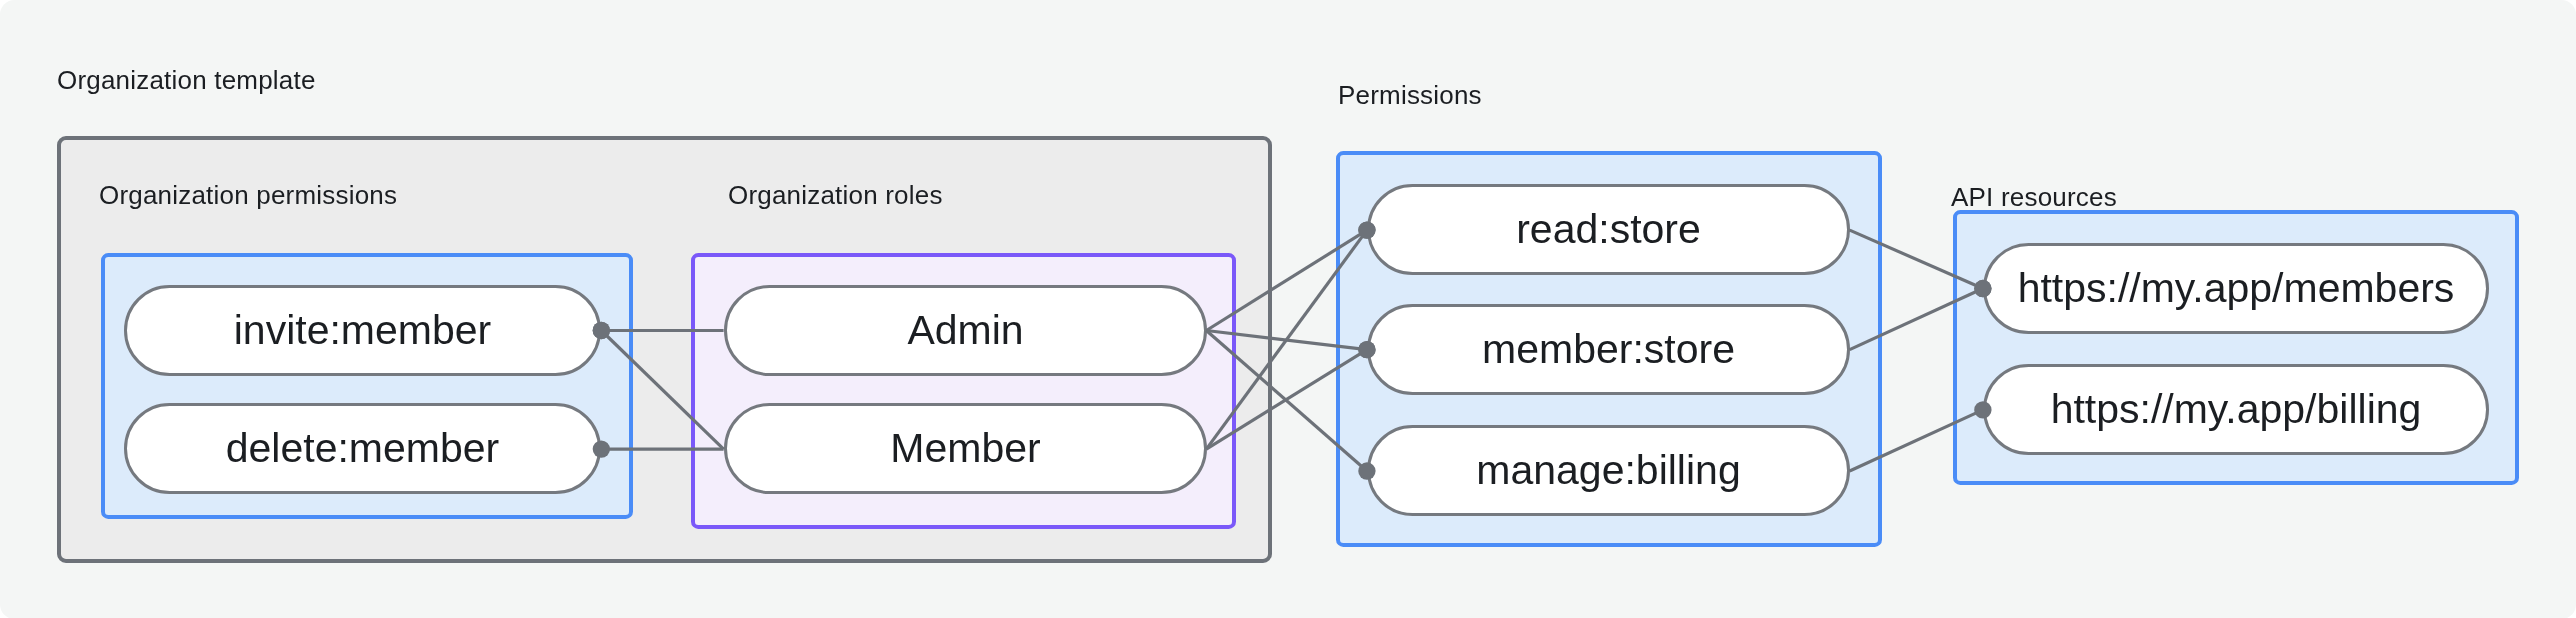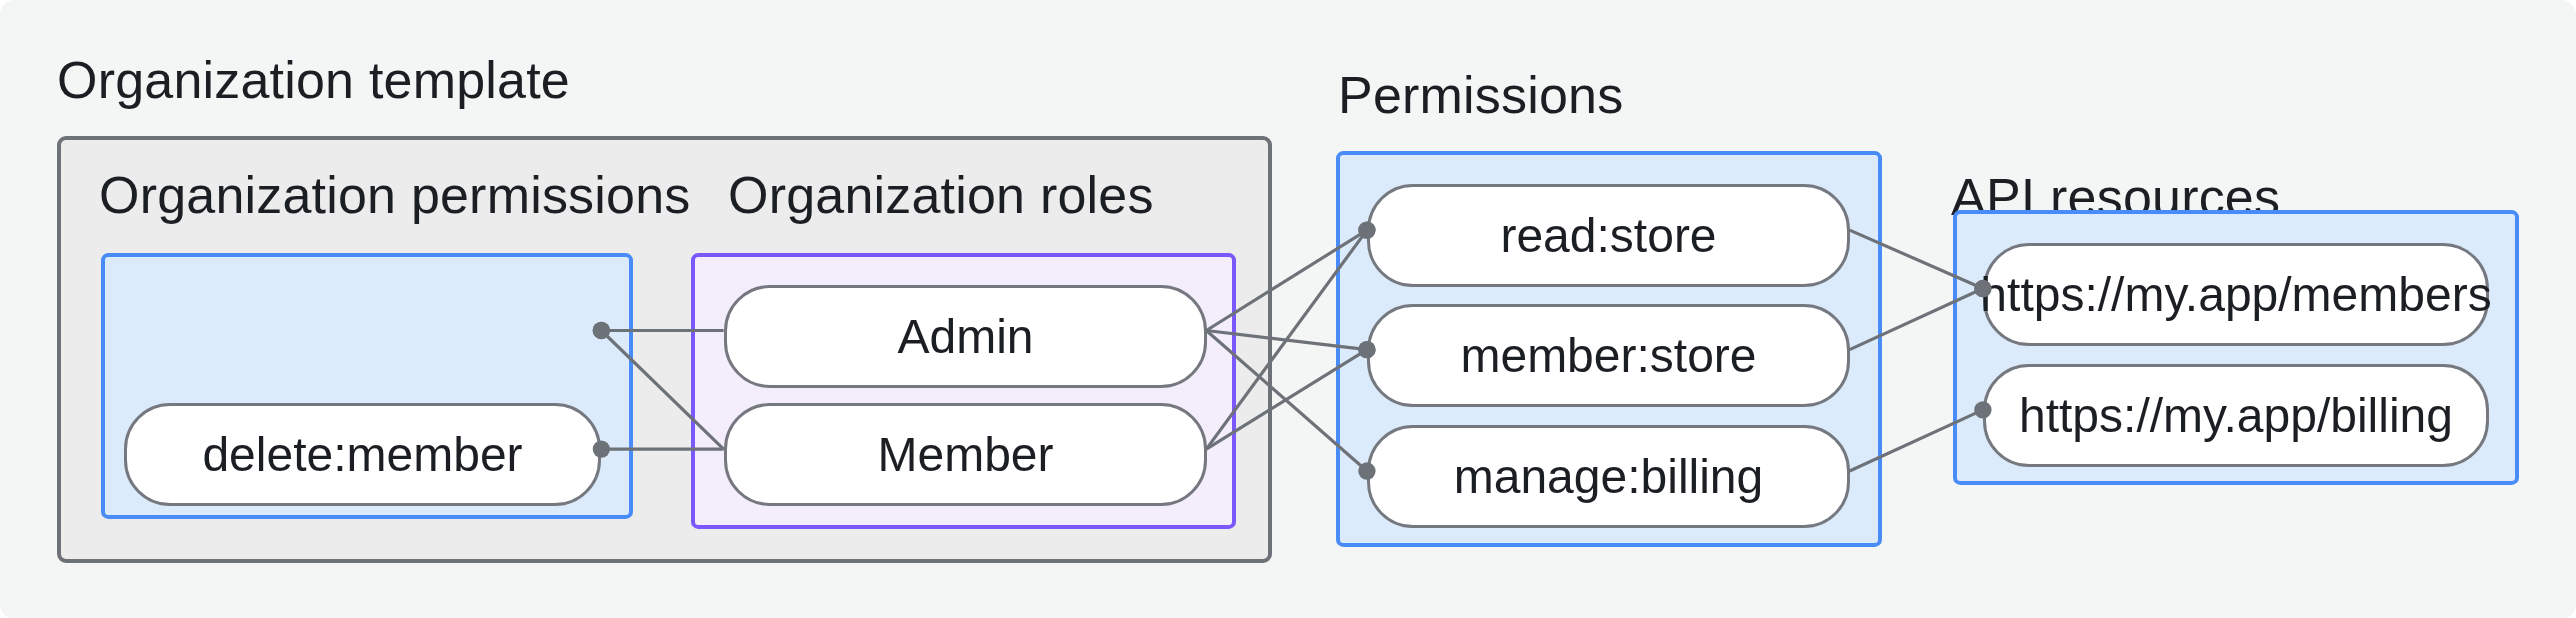--- a/index.html
+++ b/index.html
@@ -9,21 +9,21 @@
     width: 2576px;
     height: 619px;
     background: #f4f6f5;
     border-radius: 14.6px;
     overflow: hidden;
     font-family: "Liberation Sans", sans-serif;
     color: #1b1e22;
   }
   .section-label {
     position: absolute;
-    font-size: 52px;
+    font-size: 26px;
     line-height: 46px;
     letter-spacing: 0.2px;
     color: #1b1e22;
     white-space: nowrap;
   }
   .group-box {
     position: absolute;
     border-radius: 9px;
   }
   .gray-box {
@@ -35,28 +35,28 @@
     border: 4.6px solid #4a8cf7;
     border-radius: 7.3px;
   }
   .purple-box {
     background: #f4eefc;
     border: 4.6px solid #7a58f9;
     border-radius: 7.3px;
   }
   .pill {
     position: absolute;
-    height: 103px;
+    height: 91px;
     background: #ffffff;
     border: 3.2px solid #75797f;
     border-radius: 46px;
     display: flex;
     align-items: center;
     justify-content: center;
-    font-size: 48px;
+    font-size: 41px;
     color: #1b1e22;
     white-space: nowrap;
   }
   
   #lbl-org-template   { left: 57px;   top: 57px; }
   #lbl-org-perms      { left: 99px;  top: 172px; }
   #lbl-org-roles      { left: 691px;  top: 172px; margin-left: 37px; }
   #lbl-permissions    { left: 1338px; top: 72px; }
   #lbl-api-resources  { left: 1951px; top: 133px; margin-top: 41px; }
 
@@ -95,20 +95,21 @@
 
   <div class="group-box gray-box" id="box-org-template"></div>
   <div class="section-label" id="lbl-org-perms">Organization permissions</div>
   <div class="section-label" id="lbl-org-roles">Organization roles</div>
 
   <div class="group-box blue-box" id="box-org-perms"></div>
   <div class="group-box purple-box" id="box-org-roles"></div>
   <div class="group-box blue-box" id="box-permissions"></div>
   <div class="group-box blue-box" id="box-api-resources"></div>
 
+  <div class="pill" id="node-invite">invite:member</div>
   <div class="pill" id="node-admin">Admin</div>
 
   <div class="pill" id="node-delete">delete:member</div>
   <div class="pill" id="node-member">Member</div>
 
   <div class="pill" id="node-read">read:store</div>
   <div class="pill" id="node-update">member:store</div>
   <div class="pill" id="node-manage">manage:billing</div>
 
   <div class="pill" id="node-api-members">https://my.app/members</div>

